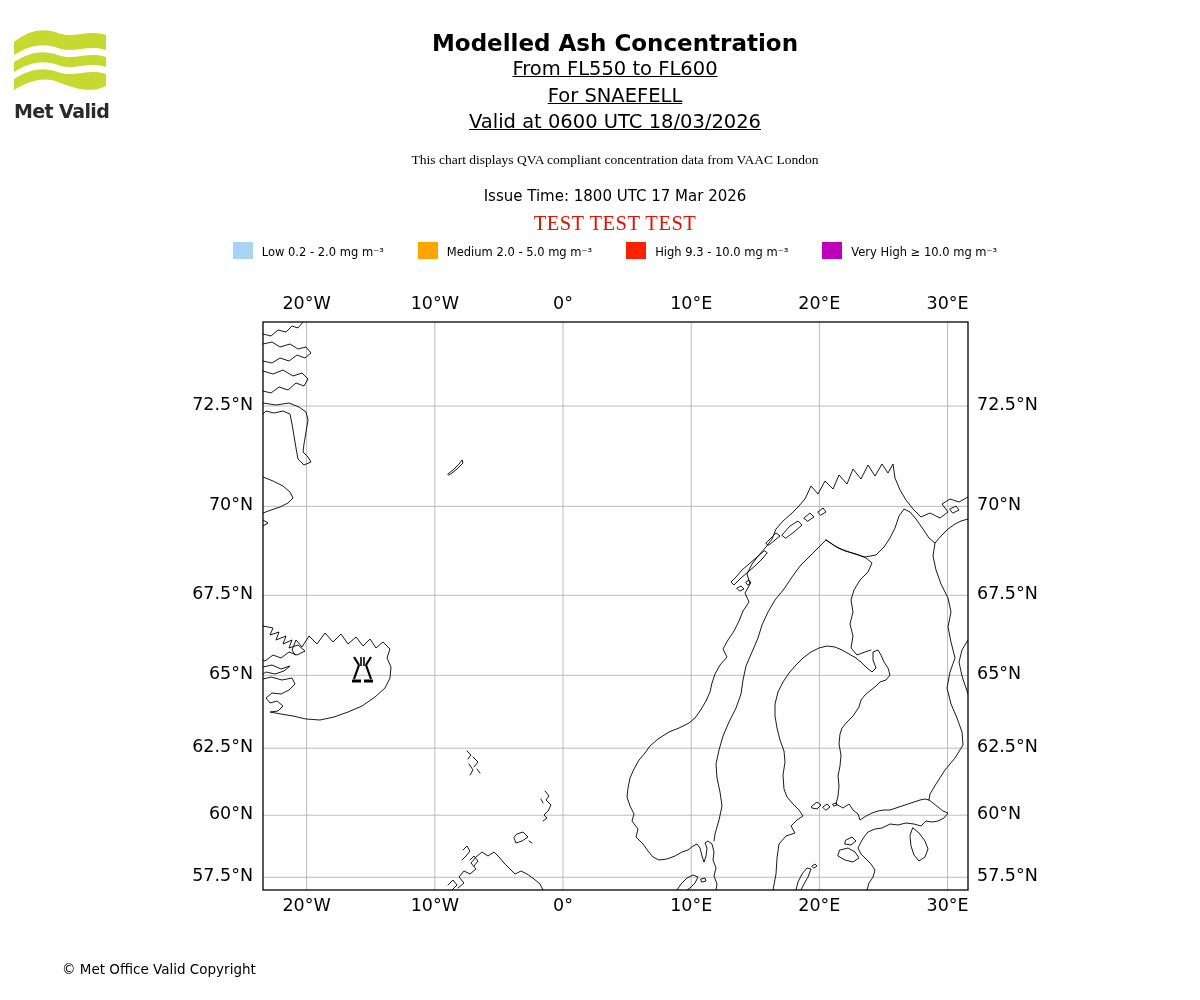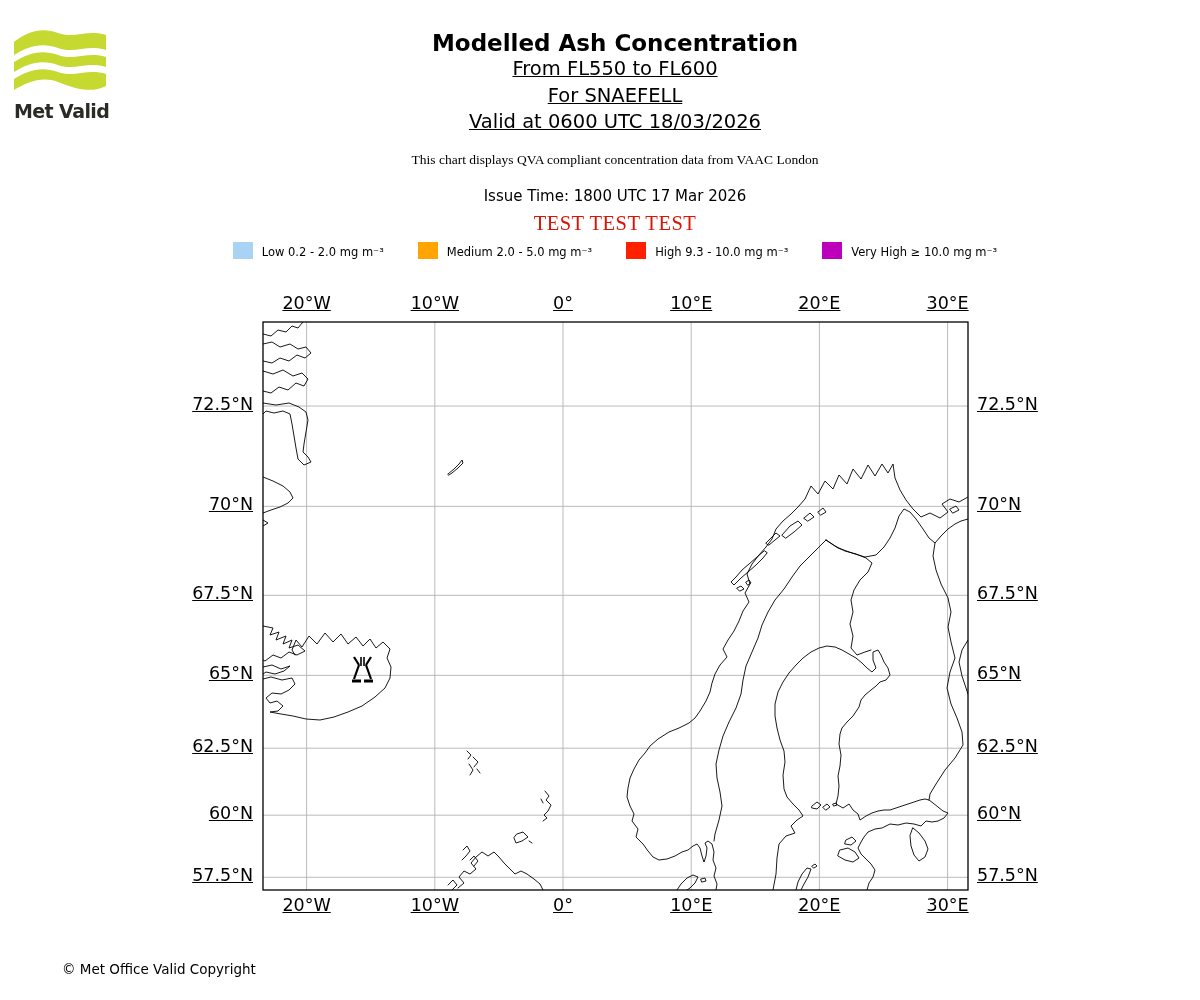--- a/index.html
+++ b/index.html
@@ -13,21 +13,21 @@
   .note{font-size:13.5px;margin-top:16px;font-family:Liberation Serif, serif;}
   .issue{font-size:15px;margin-top:19px;}
   .test{font-size:20.5px;font-weight:500;margin-top:7px;letter-spacing:0.5px;font-family:Liberation Serif, serif;}
   
   #legend{left:30px;top:242px;width:1170px;display:flex;justify-content:center;gap:34px;}
   .leg-item{display:flex;align-items:flex-end;gap:9px;}
   .leg-swatch{width:20px;height:17px;display:inline-block;}
   .leg-label{font-size:11.5px;white-space:nowrap;}
   
   #map-wrap{left:0;top:0;width:1200px;height:1000px;}
-  .tick{font-size:17.5px;color:#000;white-space:nowrap;text-decoration:underline;}
+  .tick{font-size:17.5px;color:#000;white-space:nowrap;}
   .tick-top{top:293px;width:90px;text-align:center;}
   .tick-bottom{top:895px;width:90px;text-align:center;}
   .tick-left{left:150px;width:103px;text-align:right;}
   .tick-right{left:977px;width:100px;text-align:left;}
   #copyright{left:62px;top:961px;font-size:13.5px;}
   #logo{left:14px;top:26px;width:100px;}
   #logo-text{font-size:19px;font-weight:700;color:#2a2a26;letter-spacing:-0.6px;margin-top:2px;}
 </style>
 </head>
 <body>

